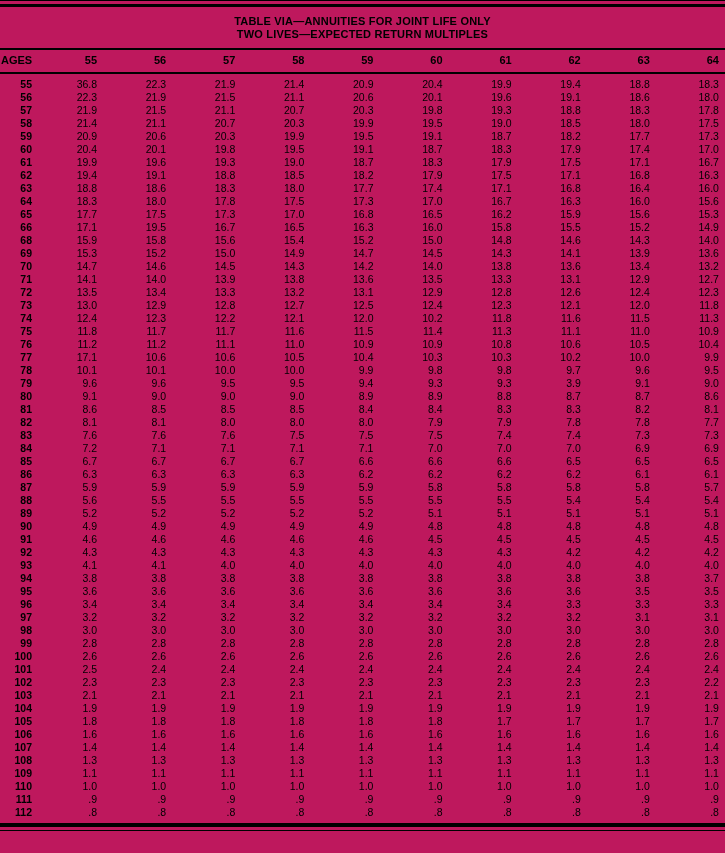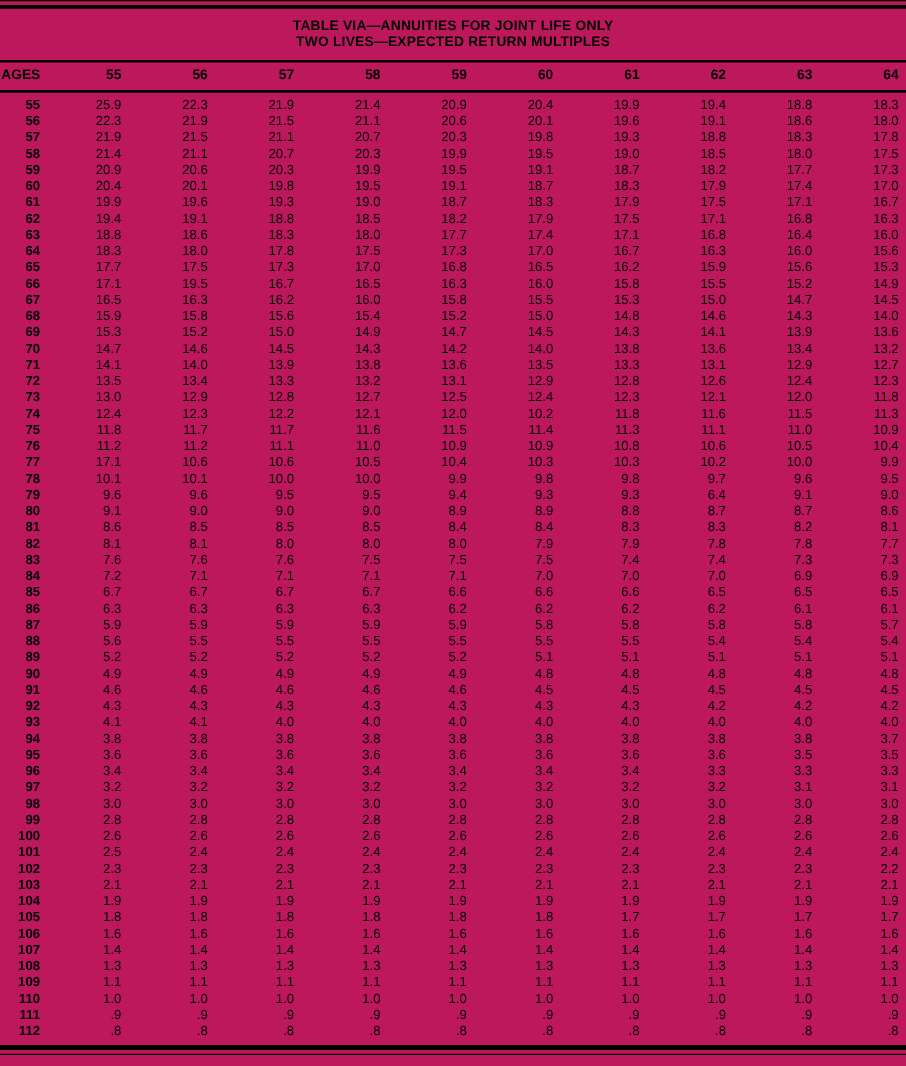--- a/index.html
+++ b/index.html
@@ -112,21 +112,21 @@
           <th>60</th>
           <th>61</th>
           <th>62</th>
           <th>63</th>
           <th>64</th>
         </tr>
     </thead>
     <tbody>
         <tr>
           <th class="ages-cell">55</th>
-          <td>25.9</td>
+          <td>36.8</td>
           <td>22.3</td>
           <td>21.9</td>
           <td>21.4</td>
           <td>20.9</td>
           <td>20.4</td>
           <td>19.9</td>
           <td>19.4</td>
           <td>18.8</td>
           <td>18.3</td>
         </tr>
@@ -267,33 +267,20 @@
           <td>16.7</td>
           <td>16.5</td>
           <td>16.3</td>
           <td>16.0</td>
           <td>15.8</td>
           <td>15.5</td>
           <td>15.2</td>
           <td>14.9</td>
         </tr>
         <tr>
-          <th class="ages-cell">67</th>
-          <td>16.5</td>
-          <td>16.3</td>
-          <td>16.2</td>
-          <td>16.0</td>
-          <td>15.8</td>
-          <td>15.5</td>
-          <td>15.3</td>
-          <td>15.0</td>
-          <td>14.7</td>
-          <td>14.5</td>
-        </tr>
-        <tr>
           <th class="ages-cell">68</th>
           <td>15.9</td>
           <td>15.8</td>
           <td>15.6</td>
           <td>15.4</td>
           <td>15.2</td>
           <td>15.0</td>
           <td>14.8</td>
           <td>14.6</td>
           <td>14.3</td>
@@ -431,21 +418,21 @@
         </tr>
         <tr>
           <th class="ages-cell">79</th>
           <td>9.6</td>
           <td>9.6</td>
           <td>9.5</td>
           <td>9.5</td>
           <td>9.4</td>
           <td>9.3</td>
           <td>9.3</td>
-          <td>6.4</td>
+          <td>3.9</td>
           <td>9.1</td>
           <td>9.0</td>
         </tr>
         <tr>
           <th class="ages-cell">80</th>
           <td>9.1</td>
           <td>9.0</td>
           <td>9.0</td>
           <td>9.0</td>
           <td>8.9</td>

